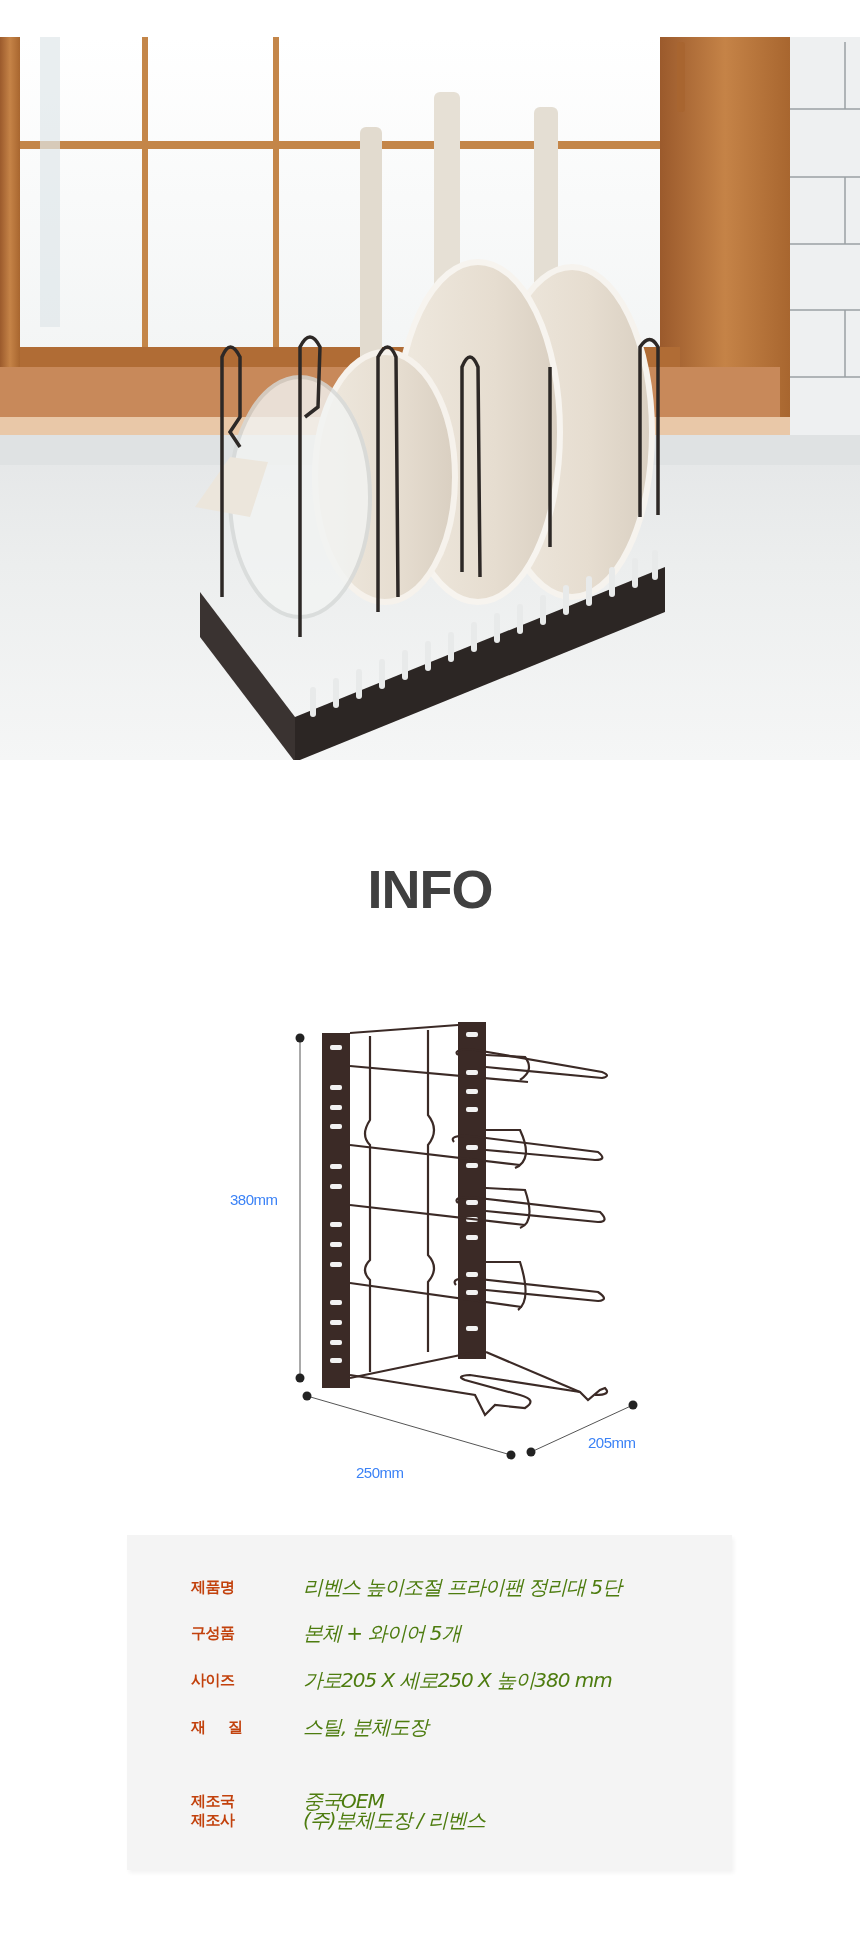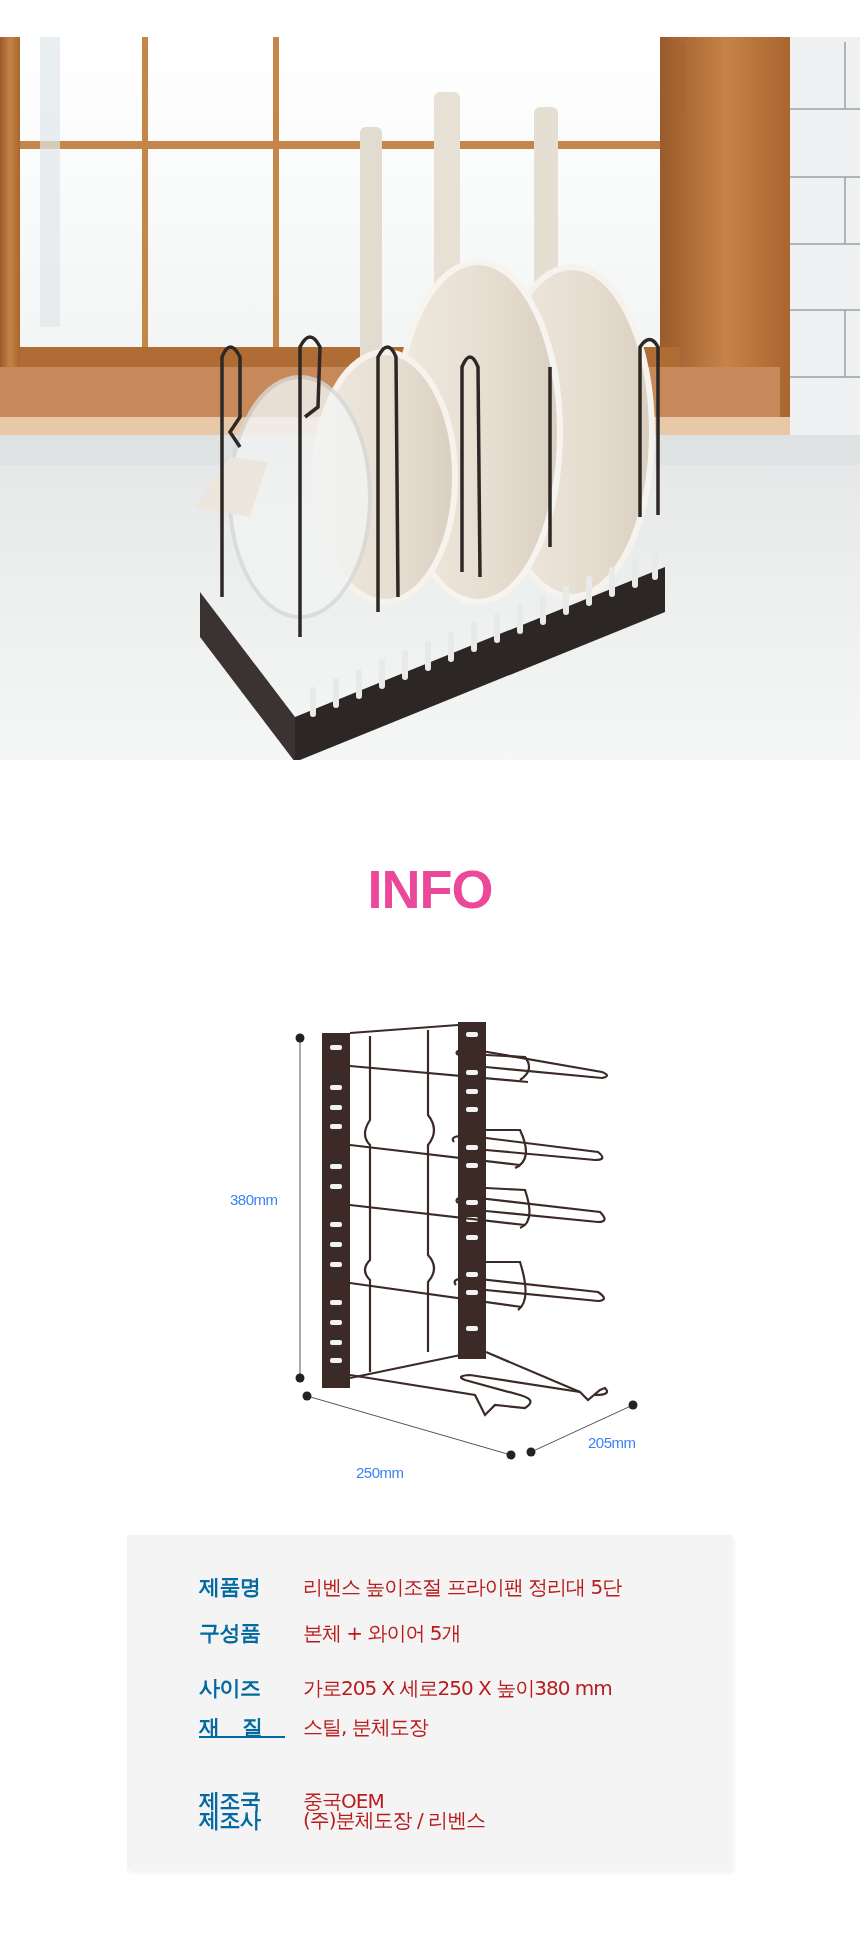--- a/index.html
+++ b/index.html
@@ -7,36 +7,36 @@
          font-family: "DejaVu Sans", "Liberation Sans", sans-serif; color: #222; }
 
   
   .photo { position: absolute; left: 0; top: 37px; width: 860px; height: 723px; overflow: hidden;
            background: linear-gradient(#f7f9f9, #eef1f2); }
   .photo svg { display: block; }
 
   
   .info-title { position: absolute; left: 0; top: 858px; width: 860px; text-align: center;
                 font-family: "Liberation Sans", sans-serif; font-weight: 700; font-size: 54px;
-                letter-spacing: -1px; color: #ec4899; }
+                letter-spacing: -1px; color: #404040; }
 
   
   .diagram { position: absolute; left: 200px; top: 1000px; width: 460px; height: 470px; }
   .dim-label { position: absolute; font-family: "Liberation Sans", sans-serif; font-size: 15px;
                color: #3b82f6; letter-spacing: -0.5px; }
 
   
   .spec-box { position: absolute; left: 127px; top: 1535px; width: 605px; height: 335px;
               background: #f4f4f4; box-shadow: 2px 3px 4px rgba(0,0,0,0.05); }
   .spec-row { position: absolute; left: 0; width: 605px; height: 40px; display: flex; align-items: center; }
-  .spec-label { position: absolute; left: 72px; width: 72px; font-weight: 700; font-size: 21px;
-                color: #0369a1; letter-spacing: -0.5px; white-space: nowrap; }
-  .spec-label.spread { letter-spacing: 22px; text-decoration: underline; }
-  .spec-value { position: absolute; left: 176px; font-size: 20px; color: #b91c1c;
-                letter-spacing: -1px; white-space: nowrap; }
+  .spec-label { position: absolute; left: 64px; width: 72px; font-weight: 700; font-size: 15px;
+                color: #c2410c; letter-spacing: -0.5px; white-space: nowrap; }
+  .spec-label.spread { letter-spacing: 22px; }
+  .spec-value { position: absolute; left: 176px; font-size: 20px; color: #4d7c0f;
+                letter-spacing: -1px; white-space: nowrap; font-style: italic; }
 </style>
 </head>
 <body>
 
 <div class="photo">
   <svg width="860" height="723" viewBox="0 0 860 723">
     <defs>
       <linearGradient id="wood" x1="0" x2="1">
         <stop offset="0" stop-color="#9b5a2c"></stop>
           <stop offset="0.5" stop-color="#c58347"></stop>
@@ -210,21 +210,21 @@
 
 <div class="spec-box">
   <div class="spec-row" style="top:32px;">
     <span class="spec-label">제품명</span>
     <span class="spec-value">리벤스 높이조절 프라이팬 정리대 5단</span>
   </div>
   <div class="spec-row" style="top:78px;">
     <span class="spec-label">구성품</span>
     <span class="spec-value">본체 + 와이어 5개</span>
   </div>
-  <div class="spec-row" style="top:125px;margin-top:8px;">
+  <div class="spec-row" style="top:125px;">
     <span class="spec-label">사이즈</span>
     <span class="spec-value">가로205 X 세로250 X 높이380 mm</span>
   </div>
   <div class="spec-row" style="top:172px;">
     <span class="spec-label spread">재질</span>
     <span class="spec-value">스틸, 분체도장</span>
   </div>
   <div class="spec-row" style="top:218px;margin-top:28px;">
     <span class="spec-label">제조국</span>
     <span class="spec-value">중국OEM</span>

